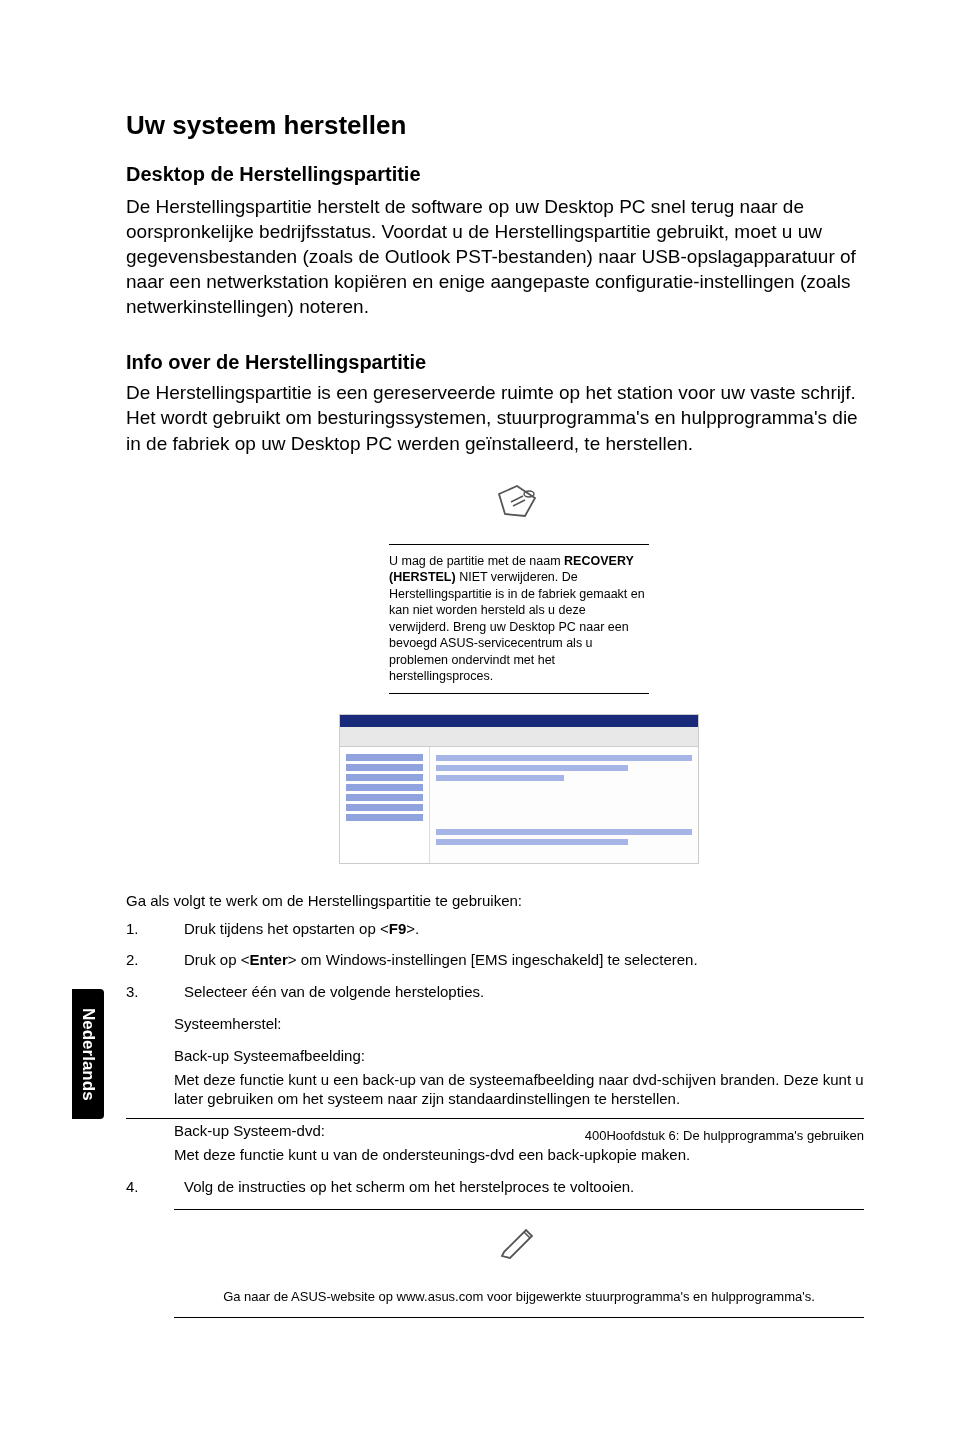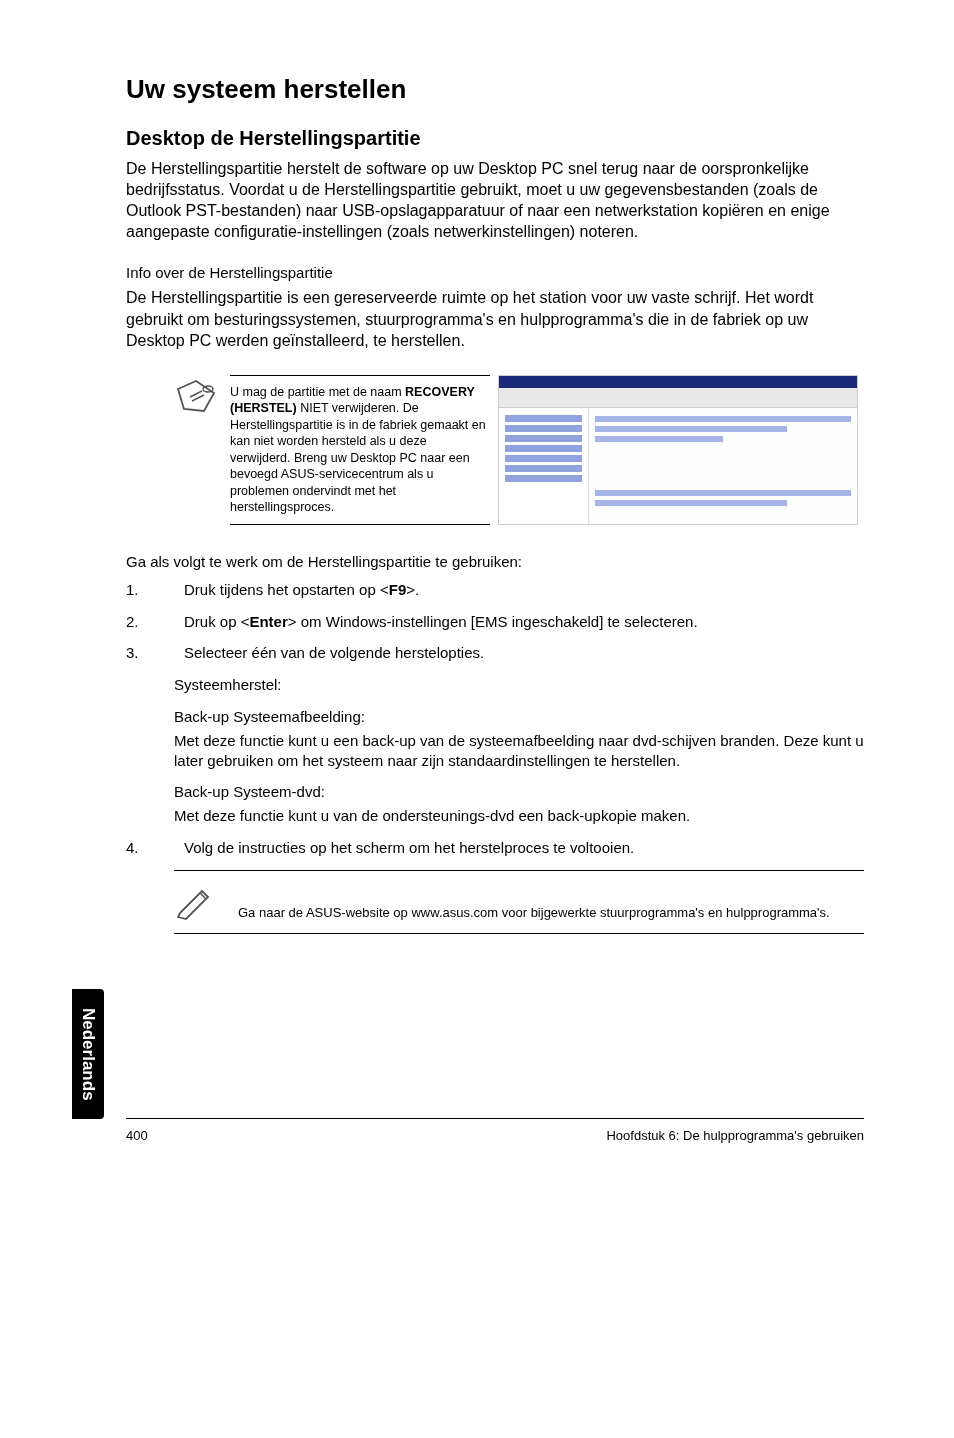--- a/index.html
+++ b/index.html
@@ -1,46 +1,46 @@
 <!DOCTYPE html>
 <html><head>
 <meta charset="utf-8">
 <style>
   * { box-sizing: border-box; margin: 0; padding: 0; }
   html, body { width: 954px; height: 1438px; background: #fff; font-family: Arial, Helvetica, sans-serif; color: #000; }
-  .page { position: relative; width: 954px; height: 1199px; padding: 74px 90px 60px 126px; }
+  .page { position: relative; width: 954px; height: 1199px; padding: 110px 90px 60px 126px; }
   .h1 { font-size: 26px; font-weight: bold; margin-bottom: 22px; }
   .h2 { font-size: 20px; font-weight: bold; margin-bottom: 8px; }
-  .h3 { font-size: 15px; font-weight: normal; margin-bottom: 6px; margin-top: 22px; }
+  .h3 { font-size: 20px; font-weight: bold; margin-bottom: 6px; margin-top: 32px; }
   .h3b { font-size: 15px; font-weight: normal; margin-bottom: 4px; }
-  .para { font-size: 16px; line-height: 1.32; margin-bottom: 12px; }
-  .note-box { display: flex; align-items: flex-start; gap: 8px; margin: 16px 0 20px 48px; padding: 8px 0; }
+  .para { font-size: 19px; line-height: 1.32; margin-bottom: 12px; }
+  .note-box { display: flex; align-items: center; gap: 20px; margin: 16px 0 20px 48px; padding: 8px 0; flex-direction: column; }
   .note-text { font-size: 12.5px; line-height: 1.32; width: 260px; padding: 8px 0; border-top:1px solid #000; border-bottom:1px solid #000; }
   .note-text b { font-weight: bold; }
   .note-img { width: 360px; height: 150px; background: #fdfdfd; border: 1px solid #ccc; position: relative; overflow:hidden; }
   .note-img .bar { height:12px; background:#1a2a7a; }
   .note-img .menu { height:20px; background:#e8e8e8; border-bottom:1px solid #ccc; }
   .note-img .body { display:flex; height:calc(100% - 32px); }
   .note-img .side { width:90px; background:#fff; border-right:1px solid #ddd; padding:4px; }
   .note-img .side div { height:7px; background:#4866c8; margin:3px 2px; opacity:.6; }
   .note-img .main { flex:1; padding:4px 6px; }
   .note-img .ln { height:6px; background:#6a85d6; margin:4px 0; opacity:.6; }
   .note-img .ln.short { width:50%; }
   .note-img .ln.mid { width:75%; }
   .hand-icon { width:48px; height:44px; }
   .pen-icon { width:42px; height:38px; }
   .ol { margin: 10px 0 8px 0; }
   .ol-row { display:flex; font-size:15px; line-height:1.32; margin-bottom: 12px; }
   .ol-num { width:48px; flex:none; }
   .ol-body { flex:1;margin-left:10px; }
   .sub { margin-left: 48px; font-size:15px; line-height:1.32; margin-bottom:12px; }
-  .note2 { display:flex; gap:22px; align-items:flex-end; margin-left:48px; padding:12px 0; border-top:1px solid #000; border-bottom:1px solid #000; }
+  .note2 { display:flex; gap:28px; align-items:center; margin-left:48px; padding:12px 0; border-top:1px solid #000; border-bottom:1px solid #000;flex-direction:column; }
   .note2 .txt { font-size:13px; line-height:1.32; }
   .side-tab { position:absolute; left:72px; bottom:80px; width:32px; height:130px; background:#000; color:#fff; font-weight:bold; font-size:17px; display:flex; align-items:center; justify-content:center; writing-mode:vertical-rl; border-top-right-radius:4px; border-bottom-right-radius:4px; }
-  .footer { position:absolute; left:126px; right:90px; bottom:56px; display:flex; justify-content:space-between; font-size:13px; border-top:0; padding-top:10px; }
+  .footer { position:absolute; left:126px; right:90px; bottom:56px; display:flex; justify-content:flex-end; font-size:13px; border-top:0; padding-top:10px; }
   .footer-line { position:absolute; left:126px; right:90px; bottom:80px; height:1px; background:#000; }
 </style>
 </head>
 <body>
 
 <div class="page">
 
   <div class="h1">Uw systeem herstellen</div>
 
   <div class="h2">Desktop de Herstellingspartitie</div>

